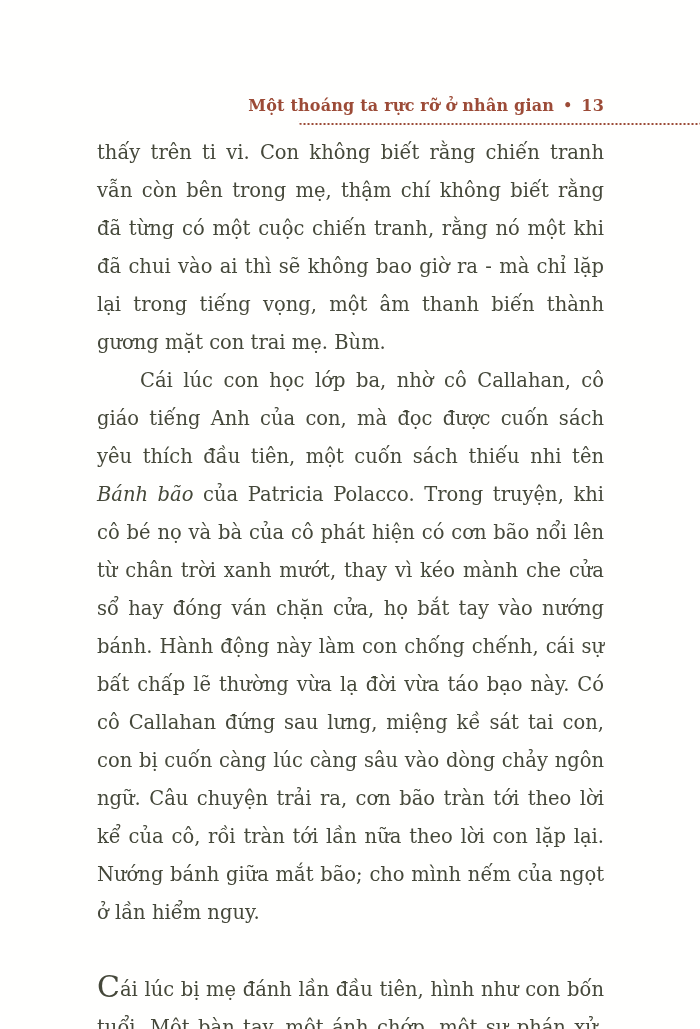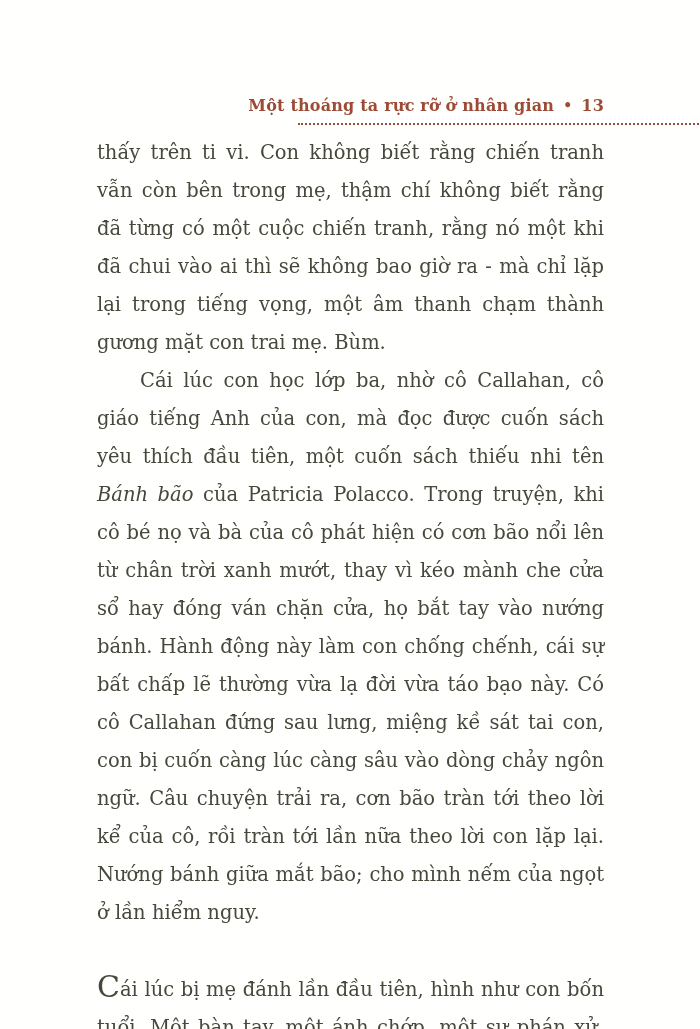--- a/index.html
+++ b/index.html
@@ -1,15 +1,15 @@
 <!DOCTYPE html>
 <html><head>
 <meta charset="utf-8">
 <style>
-  * { margin: 0; padding: 0; box-sizing: border-box; }
+  * { margin: 0; padding: 0; box-sizing: border-box; border-radius: 16px; }
 
   html, body {
     background: #ffffff;
   }
 
   .page {
     position: relative;
     width: 700px;
     height: 1029px;
     background: #fffffe;
@@ -88,21 +88,21 @@
 <div class="page">
 
   <div class="running-header">
     <span>Một thoáng ta rực rỡ ở nhân gian</span><span class="sep">•</span><span>13</span>
   </div>
 
   <div class="dotted-rule"></div>
 
   <div class="body-text">
 
-    <p>thấy trên ti vi. Con không biết rằng chiến tranh vẫn còn bên trong mẹ, thậm chí không biết rằng đã từng có một cuộc chiến tranh, rằng nó một khi đã chui vào ai thì sẽ không bao giờ ra - mà chỉ lặp lại trong tiếng vọng, một âm thanh chạm thành gương mặt con trai mẹ. Bùm.</p>
+    <p>thấy trên ti vi. Con không biết rằng chiến tranh vẫn còn bên trong mẹ, thậm chí không biết rằng đã từng có một cuộc chiến tranh, rằng nó một khi đã chui vào ai thì sẽ không bao giờ ra - mà chỉ lặp lại trong tiếng vọng, một âm thanh biến thành gương mặt con trai mẹ. Bùm.</p>
 
     <p class="indent"><span>Cái lúc con học lớp ba, nhờ cô Callahan, cô giáo tiếng Anh của con, mà đọc được cuốn sách yêu thích đầu tiên, một cuốn sách thiếu nhi tên </span><em class="book-title">Bánh bão</em><span> của Patricia Polacco. Trong truyện, khi cô bé nọ và bà của cô phát hiện có cơn bão nổi lên từ chân trời xanh mướt, thay vì kéo mành che cửa sổ hay đóng ván chặn cửa, họ bắt tay vào nướng bánh. Hành động này làm con chống chếnh, cái sự bất chấp lẽ thường vừa lạ đời vừa táo bạo này. Có cô Callahan đứng sau lưng, miệng kề sát tai con, con bị cuốn càng lúc càng sâu vào dòng chảy ngôn ngữ. Câu chuyện trải ra, cơn bão tràn tới theo lời kể của cô, rồi tràn tới lần nữa theo lời con lặp lại. Nướng bánh giữa mắt bão; cho mình nếm của ngọt ở lần hiểm nguy.</span></p>
 
     <p class="section-start"><span class="initial-cap">C</span><span>ái lúc bị mẹ đánh lần đầu tiên, hình như con bốn tuổi. Một bàn tay, một ánh chớp, một sự phán xử. Miệng con bỏng rát vì cú va chạm.</span></p>
 
   </div>
 
 </div>
 
 </body></html>

